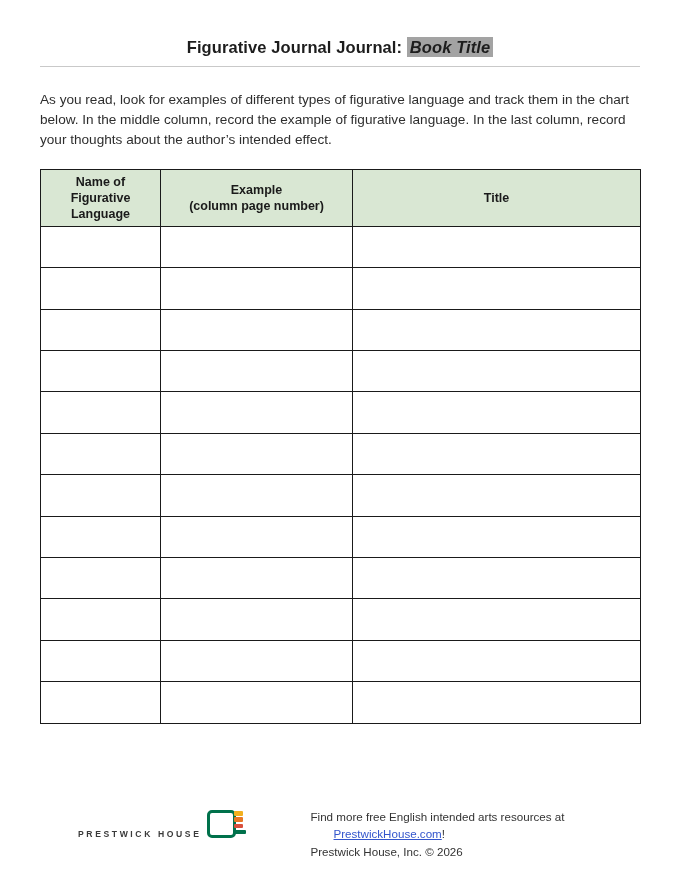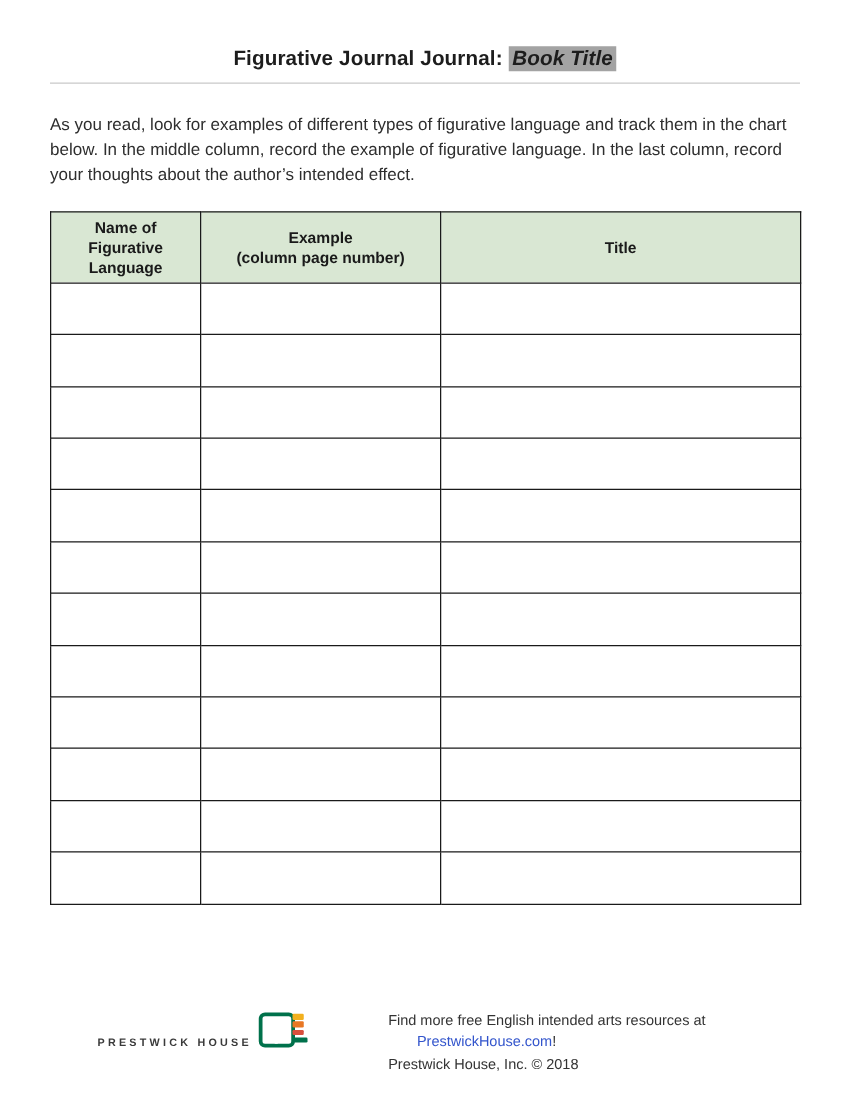--- a/index.html
+++ b/index.html
@@ -147,20 +147,21 @@
   .bar.b-green  { width: 12px; background: #00714b; }
 
   .footer-text {
     margin-left: 64px;
     font-size: 11.6px;
     line-height: 1.5;
     color: #333333;
   }
   .footer-text a, .footer-link {
     color: #3355cc;
+    text-decoration: underline;
     cursor: pointer;
     padding-left: 23px;
   }
 </style>
 </head>
 <body>
 
 <div class="page">
 
   <div class="title">
@@ -273,15 +274,15 @@
         <div class="bar b-orange"></div>
         <div class="bar b-red"></div>
         <div class="bar b-green"></div>
       </div>
     </div>
   </div>
   <div class="footer-text">
     <div>
       <span>Find more free English intended arts resources at </span><span class="footer-link">PrestwickHouse.com</span><span>!</span>
     </div>
-    <div>Prestwick House, Inc. © 2018</div>
+    <div>Prestwick House, Inc. © 2026</div>
   </div>
 </div>
 
 </body></html>

